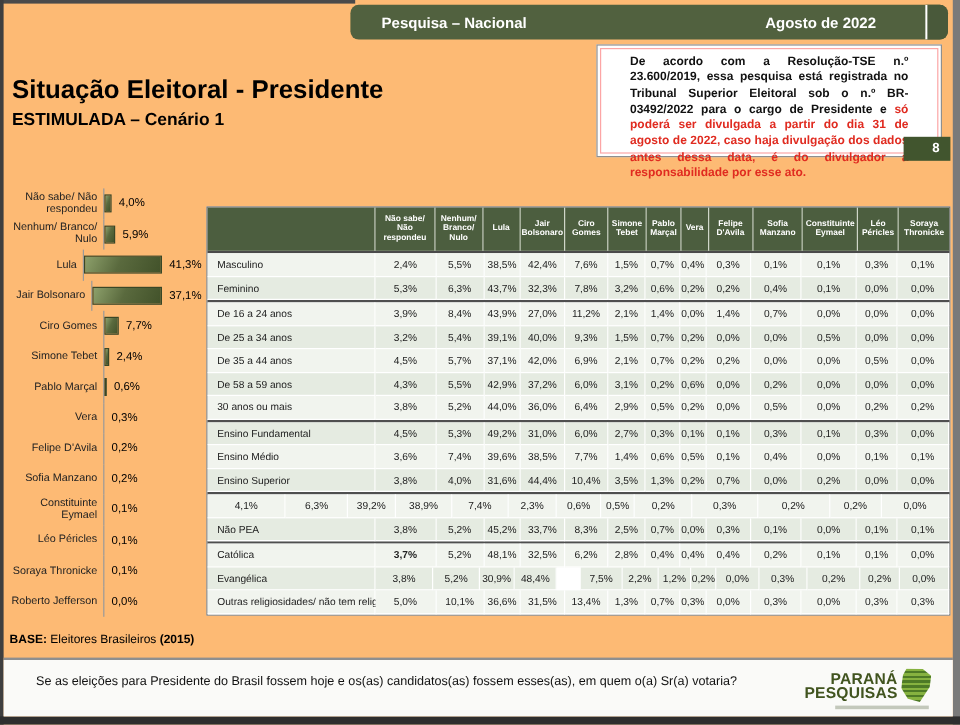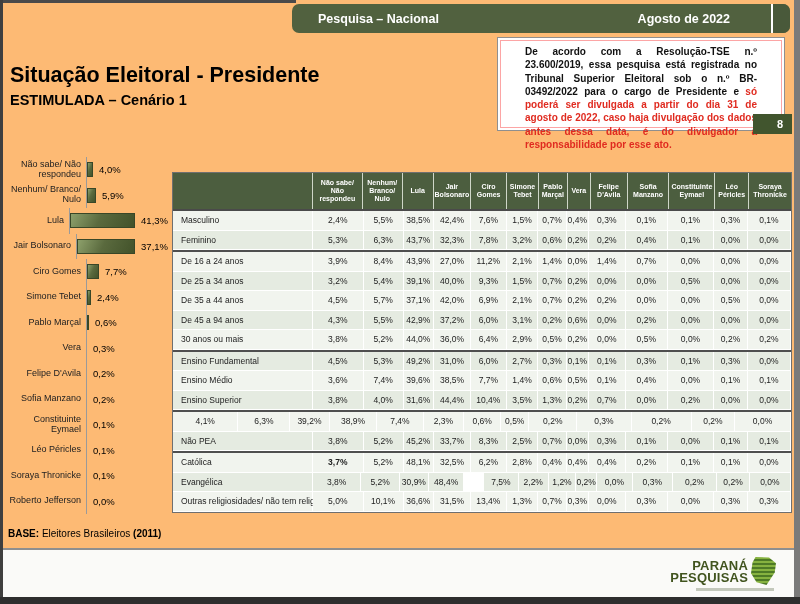--- a/index.html
+++ b/index.html
@@ -291,21 +291,21 @@
             <div class="td" style="flex: 29 1 0px;">2,1%</div>
             <div class="td" style="flex: 26 1 0px;">0,7%</div>
             <div class="td" style="flex: 20 1 0px;">0,2%</div>
             <div class="td" style="flex: 34 1 0px;">0,2%</div>
             <div class="td" style="flex: 39 1 0px;">0,0%</div>
             <div class="td" style="flex: 43 1 0px;">0,0%</div>
             <div class="td" style="flex: 31 1 0px;">0,5%</div>
             <div class="td" style="flex: 40 1 0px;">0,0%</div>
           </div>
           <div class="trow row-b">
-            <div class="td td-label">De 45 a 94 anos</div>
+            <div class="td td-label">De 58 a 59 anos</div>
             <div class="td" style="flex: 47 1 0px;">4,3%</div>
             <div class="td" style="flex: 37 1 0px;">5,5%</div>
             <div class="td" style="flex: 28 1 0px;">42,9%</div>
             <div class="td" style="flex: 34 1 0px;">37,2%</div>
             <div class="td" style="flex: 33 1 0px;">6,0%</div>
             <div class="td" style="flex: 29 1 0px;">3,1%</div>
             <div class="td" style="flex: 26 1 0px;">0,2%</div>
             <div class="td" style="flex: 20 1 0px;">0,6%</div>
             <div class="td" style="flex: 34 1 0px;">0,0%</div>
             <div class="td" style="flex: 39 1 0px;">0,2%</div>
@@ -460,25 +460,26 @@
             <div class="td" style="flex: 39 1 0px;">0,3%</div>
             <div class="td" style="flex: 43 1 0px;">0,0%</div>
             <div class="td" style="flex: 31 1 0px;">0,3%</div>
             <div class="td" style="flex: 40 1 0px;">0,3%</div>
           </div>
         </div>
       </div>
   </div>
 
   <div class="base-note">
-    <b>BASE:</b><span> Eleitores Brasileiros </span><b>(2011)</b>
+    <b>BASE:</b><span> Eleitores Brasileiros </span><b>(2015)</b>
   </div>
 
   <div class="footer-line"></div>
   <div class="footer">
+    <div class="question">Se as eleições para Presidente do Brasil fossem hoje e os(as) candidatos(as) fossem esses(as), em quem o(a) Sr(a) votaria?</div>
     <div class="logo">
       <div class="logo-text">
         <div>PARANÁ</div>
         <div>PESQUISAS</div>
       </div>
       <div class="logo-map"></div>
     </div>
     <div class="logo-tagline"></div>
   </div>
 

